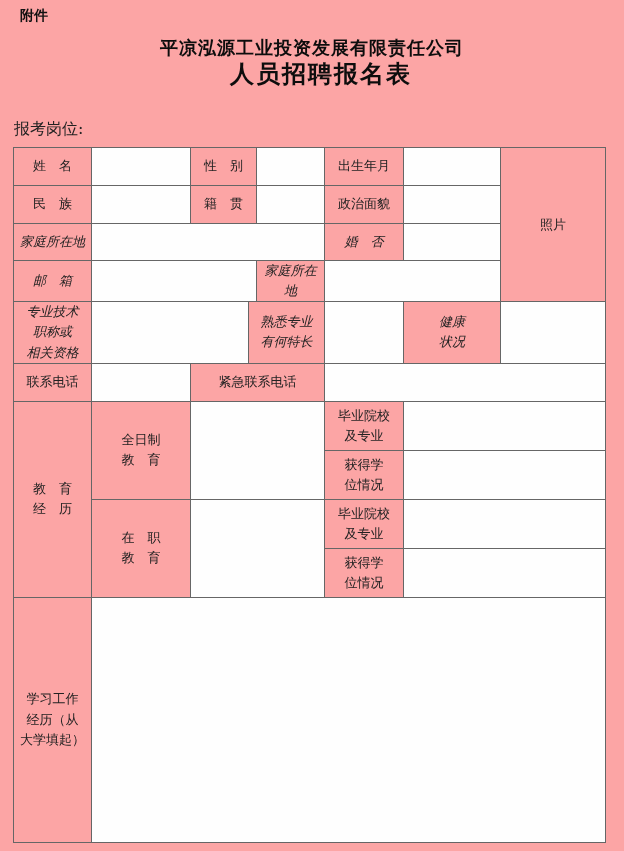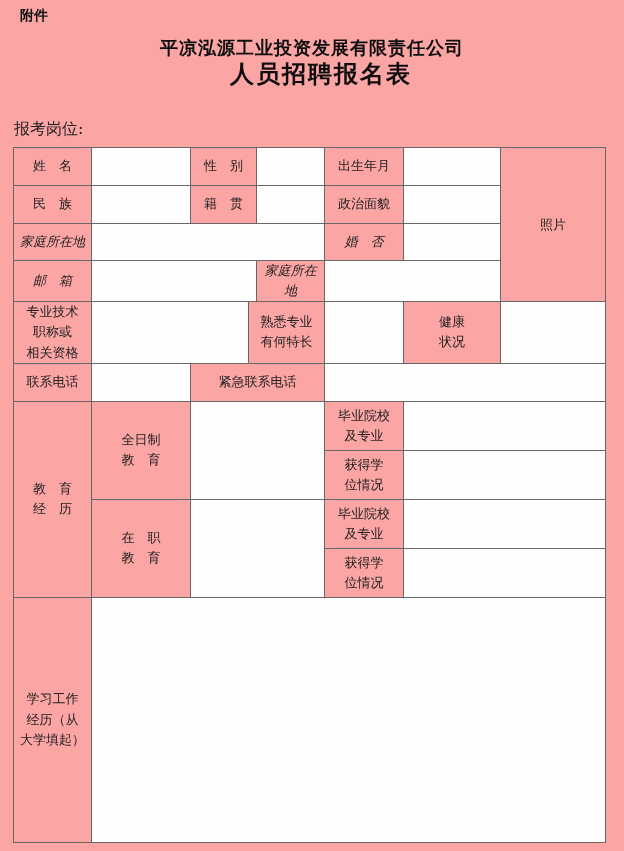--- a/index.html
+++ b/index.html
@@ -59,21 +59,21 @@
     text-align: center;
     vertical-align: middle;
     font-size: 13px;
     line-height: 1.55;
     color: #222;
     white-space: pre-line;
     overflow: hidden;
   }
   tr.r-std   { height: 38px; }
   tr.r-mid   { height: 37px; font-style: italic; }
-  tr.r-tall  { height: 54px; }
+  tr.r-tall  { height: 54px; font-style: italic; }
   tr.r-edu   { height: 49px; }
   tr.r-exp   { height: 245px; }
   td.blank   { background: #fefefe; }
 </style>
 </head>
 <body>
 
 <div class="page">
 
   <div class="attachment">附件</div>

